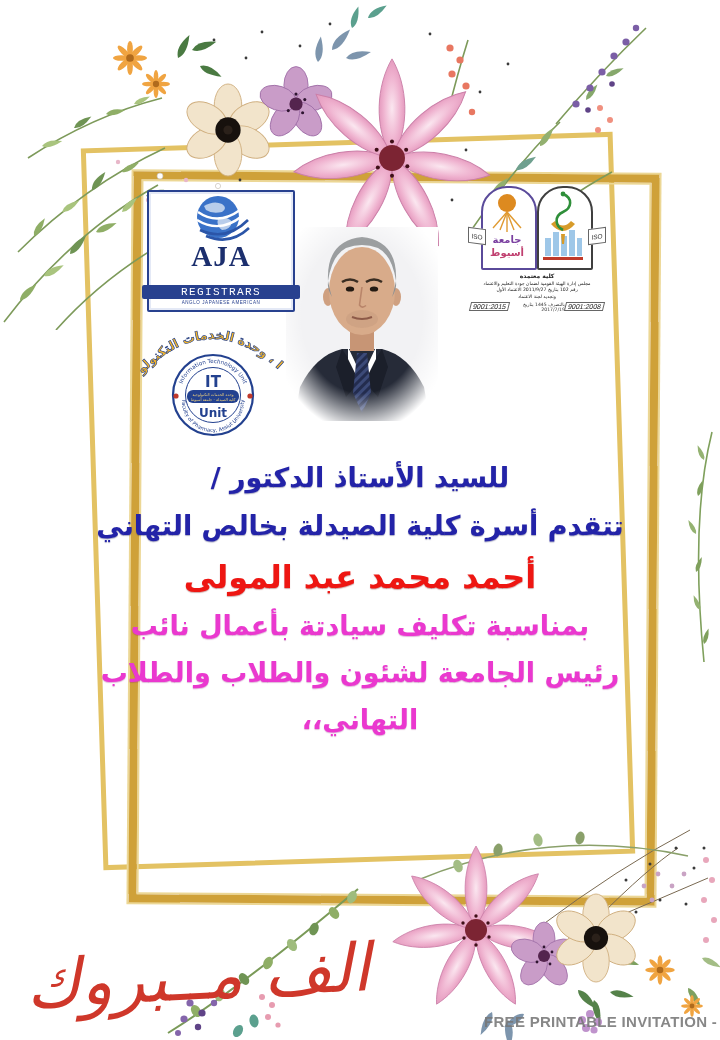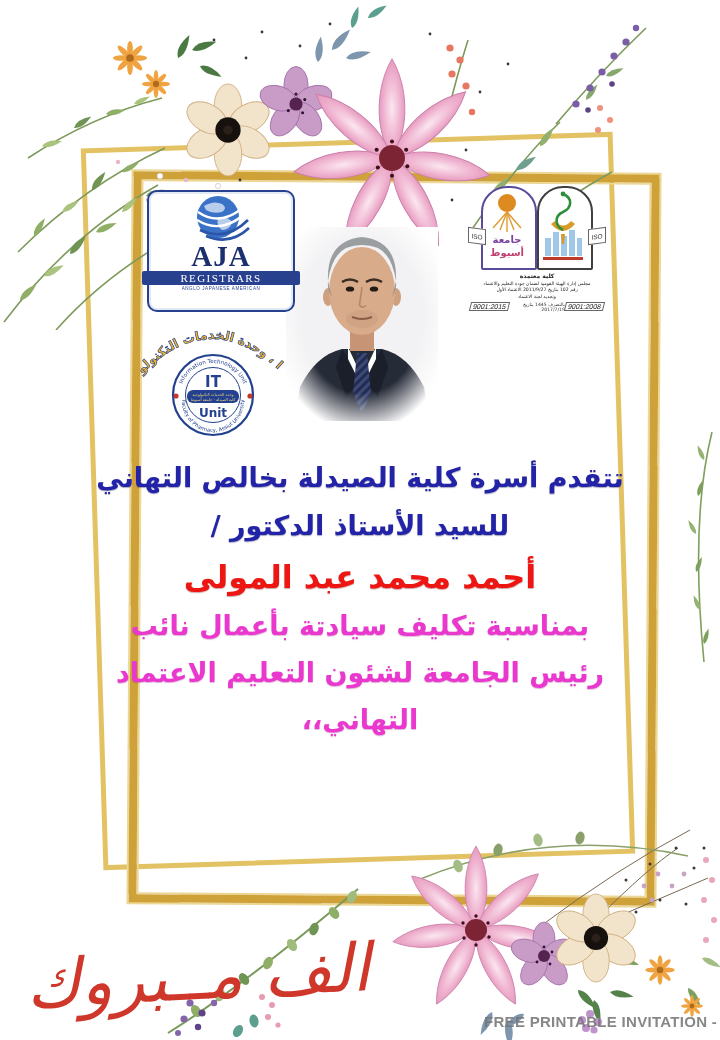--- a/index.html
+++ b/index.html
@@ -14,26 +14,26 @@
                transform:rotate(0.4deg);z-index:1;}
   
   .fl{position:absolute;z-index:2;}
   .fl-top{left:0;top:0;width:660px;height:330px;}
   .fl-right{left:678px;top:430px;width:42px;height:235px;}
   .fl-bl{left:150px;top:845px;width:230px;height:195px;}
   .fl-br{left:388px;top:808px;width:332px;height:232px;}
   .stems path{fill:none;stroke:#7d9a5a;stroke-width:1.6;}
   
   .aja{position:absolute;left:147px;top:190px;width:144px;height:118px;background:#fff;
-       border:2px solid #28418f;border-radius:10px;box-shadow:inset 0 0 0 2px #e4e9f6;
+       border:2px solid #28418f;border-radius:2px;box-shadow:inset 0 0 0 2px #e4e9f6;
        display:flex;flex-direction:column;align-items:center;z-index:5;}
   .aja-acronym{font-family:"Liberation Serif",serif;font-weight:bold;font-size:29px;
        color:#1c2f6e;line-height:.85;letter-spacing:1px;}
-  .aja-band{width:88%;background:#28418f;color:#fff;font-family:Liberation Serif, serif;
-       font-size:11px;text-align:center;letter-spacing:1.4px;padding:1px 16px;border-radius:2px;margin-top:2px;}
+  .aja-band{width:88%;background:#28418f;color:#fff;font-family:Liberation Mono, monospace;
+       font-size:11px;text-align:center;letter-spacing:1.4px;padding:1px 16px;border-radius:2px;margin-top:16px;}
   .aja-sub{font-family:"Liberation Sans",sans-serif;font-size:4.5px;color:#28418f;
        letter-spacing:.6px;margin-top:1px;}
   
   .univ{position:absolute;left:470px;top:186px;width:134px;height:134px;z-index:5;
         font-family:"DejaVu Sans",sans-serif;}
   .arches{display:flex;justify-content:center;}
   .arch{width:52px;height:80px;background:#fff;border-radius:26px 26px 2px 2px;overflow:hidden;}
   .arch-l{border:2px solid #5a4a9a;}
   .arch-r{border:2px solid #3f3f3f;}
   .iso-flag{position:absolute;top:42px;width:16px;height:14px;background:#fff;border:1px solid #666;
@@ -477,25 +477,25 @@
       <circle cx="120" cy="82" r="2.6" fill="#c0392b"></circle>
       <text x="83" y="73" font-size="15" font-weight="bold" fill="#23418f" text-anchor="middle">IT</text>
       <rect x="57" y="76" width="52" height="13" rx="6" fill="#23418f"></rect>
       <text x="83" y="81.6" font-size="3.8" fill="#f2d27a" text-anchor="middle" direction="rtl">وحدة الخدمات التكنولوجية</text>
       <text x="83" y="86.6" font-size="3.8" fill="#f2d27a" text-anchor="middle" direction="rtl">كلية الصيدلة - جامعة أسيوط</text>
       <text x="83" y="103" font-size="12" font-weight="bold" fill="#23418f" text-anchor="middle">Unit</text>
     </svg>
   </div>
 
   <div class="message">
+    <div class="msg-blue">للسيد الأستاذ الدكتور /</div>
     <div class="msg-blue">تتقدم أسرة كلية الصيدلة  بخالص التهاني</div>
-    <div class="msg-blue">للسيد الأستاذ الدكتور /</div>
     <div class="msg-name">أحمد محمد عبد المولى</div>
     <div class="msg-pink">بمناسبة تكليف سيادتة  بأعمال نائب</div>
-    <div class="msg-pink">رئيس الجامعة  لشئون التعليم الاعتماد</div>
+    <div class="msg-pink">رئيس الجامعة  لشئون والطلاب والطلاب</div>
     <div class="msg-pink">التهاني،،</div>
   </div>
 
   <div class="calli">الف مــبروك</div>
 
   <div class="wm">FREE PRINTABLE INVITATION - DREVIO.COM</div>
 
 </div>
 
 </body></html>

